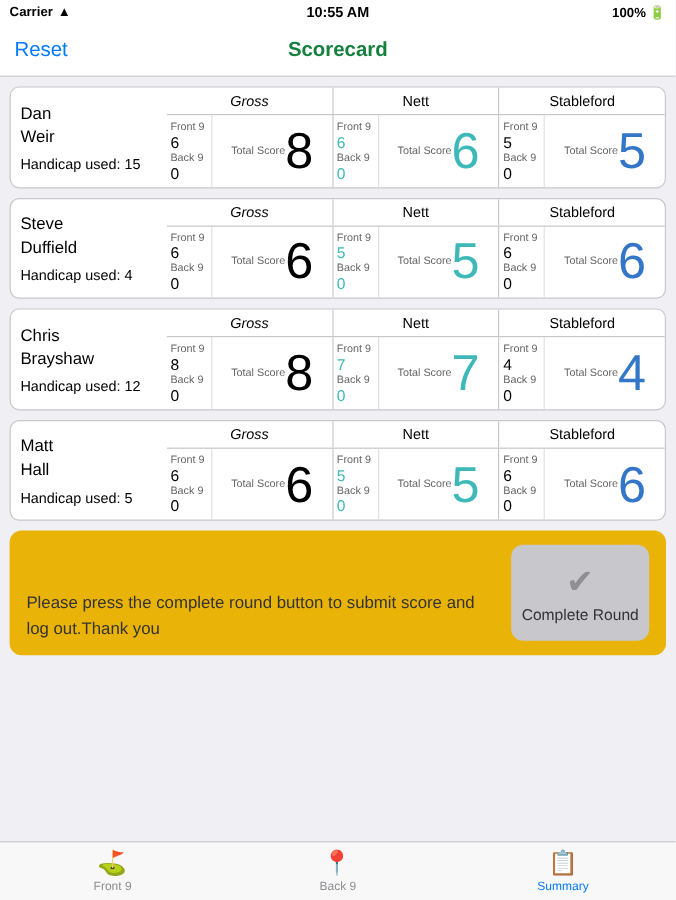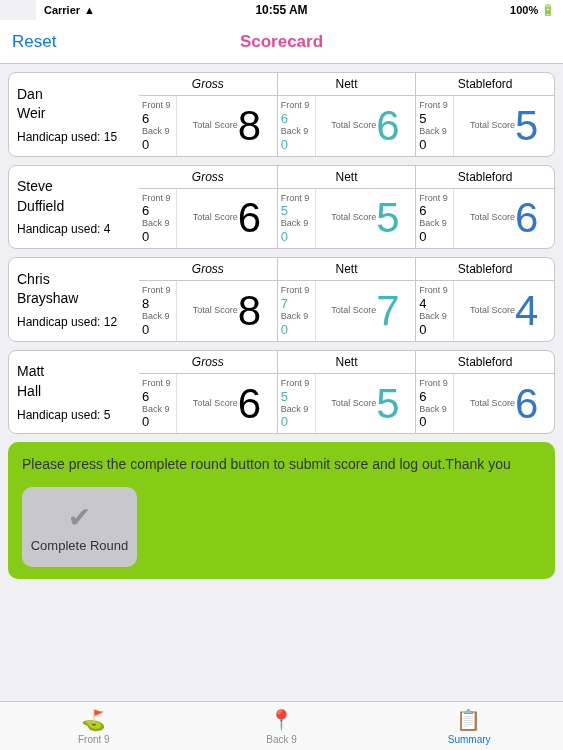--- a/index.html
+++ b/index.html
@@ -15,40 +15,39 @@
     
     .status-bar {
       background: white;
       height: 20px;
       display: flex;
       align-items: center;
       justify-content: space-between;
       padding: 0 8px;
       font-size: 11px;
       font-weight: 600;
-      margin-left: 36px;
     }
     .status-left { display: flex; align-items: center; gap: 4px; }
     .status-center { position: absolute; left: 50%; transform: translateX(-50%); font-size: 12px; font-weight: 600; }
     .status-right { font-size: 11px; font-weight: 600; text-align: center; }
 
     
     .nav-bar {
       background: white;
       border-bottom: 1px solid #c8c7cc;
       height: 44px;
       display: flex;
       align-items: center;
       justify-content: center;
       position: relative;
     }
     .nav-title {
       font-size: 17px;
       font-weight: 600;
-      color: #ec4899;
+      color: #15803d;
     }
     .nav-reset {
       position: absolute;
       left: 12px;
       font-size: 17px;
       color: #007aff;
       cursor: pointer;
     }
 
     
@@ -188,25 +187,25 @@
     .total-score-large-blue {
       font-size: 42px;
       font-weight: 300;
       color: #3477c8;
       line-height: 1;
     }
 
     
     .bottom-area {
       margin: 8px 8px;
-      background: #84cc16;
+      background: #eab308;
       border-radius: 10px;
       display: flex;
-      flex-direction: column;
-      align-items: flex-start;
+      flex-direction: row;
+      align-items: flex-end;
       padding: 12px 14px;
       gap: 12px;
     }
 
     .bottom-message {
       flex: 1;
       font-size: 14px;
       color: #333;
       line-height: 1.5;
     }

